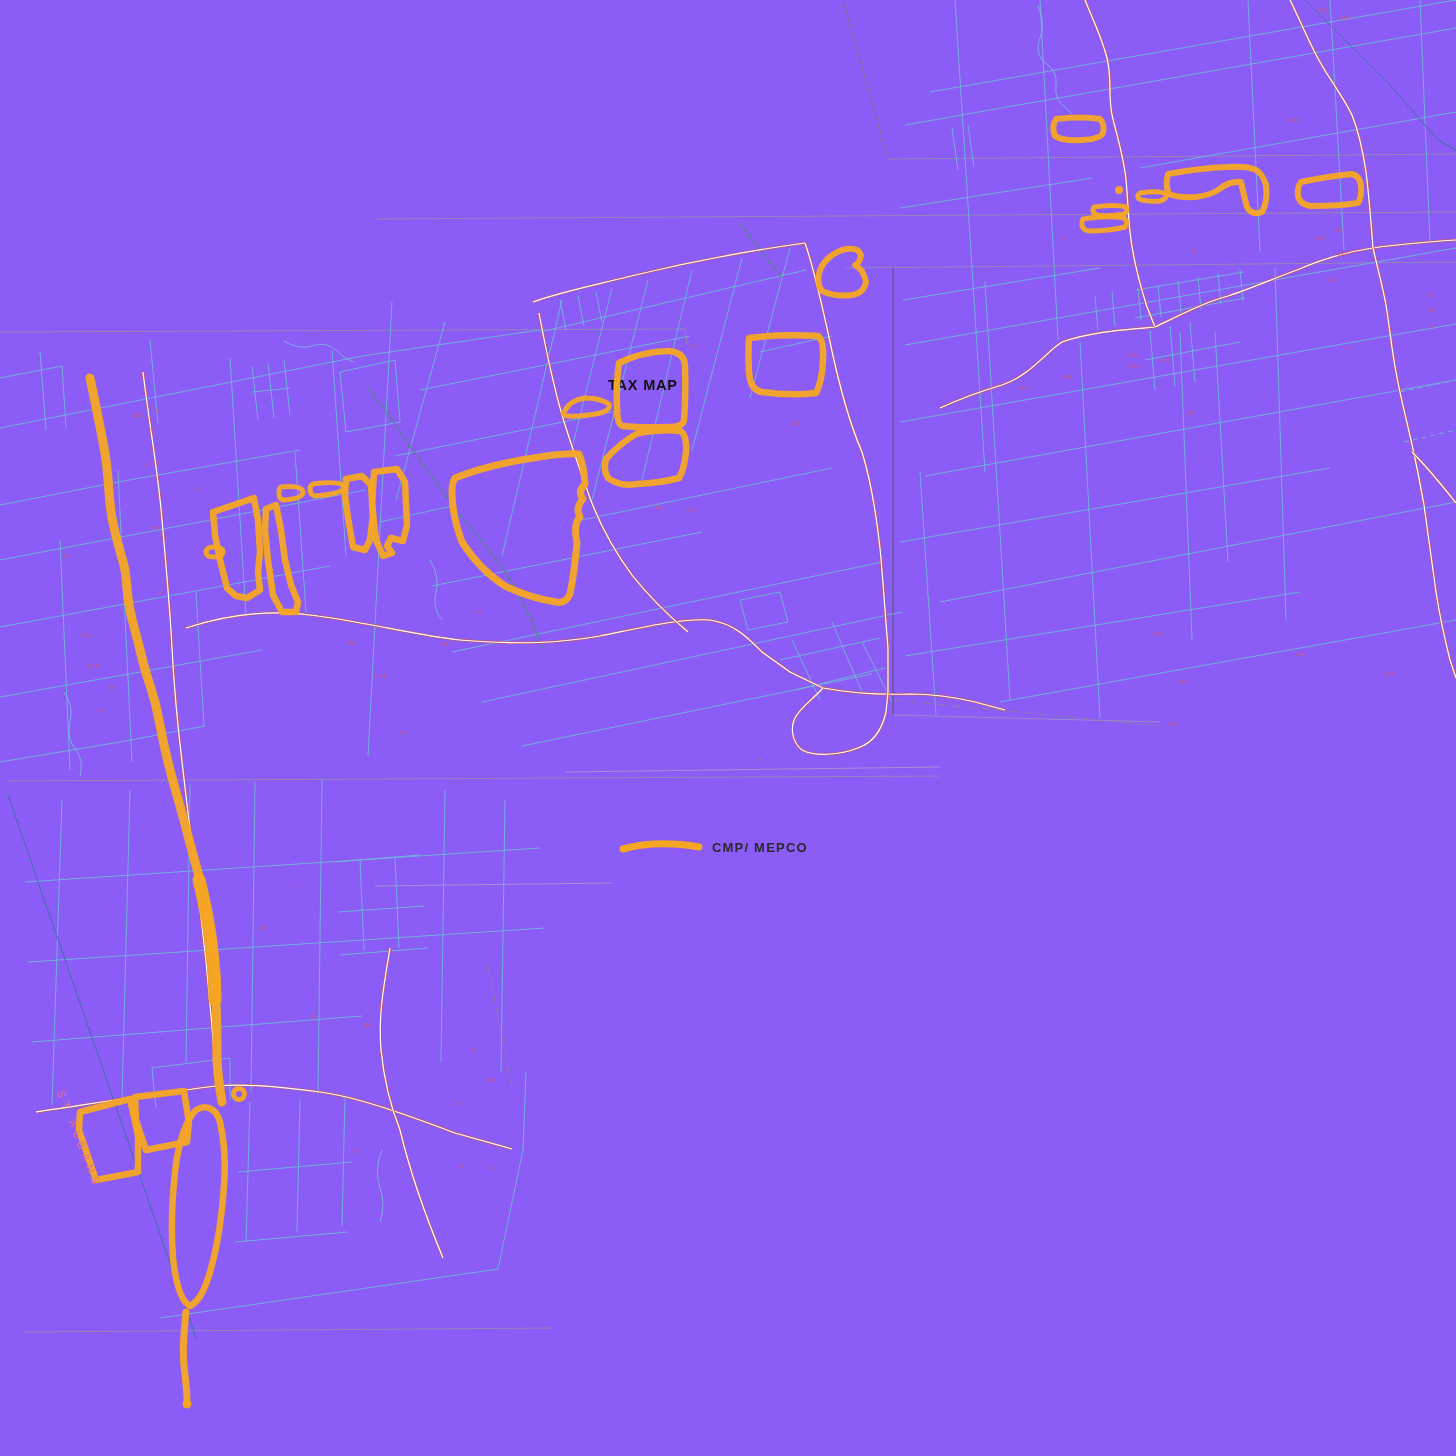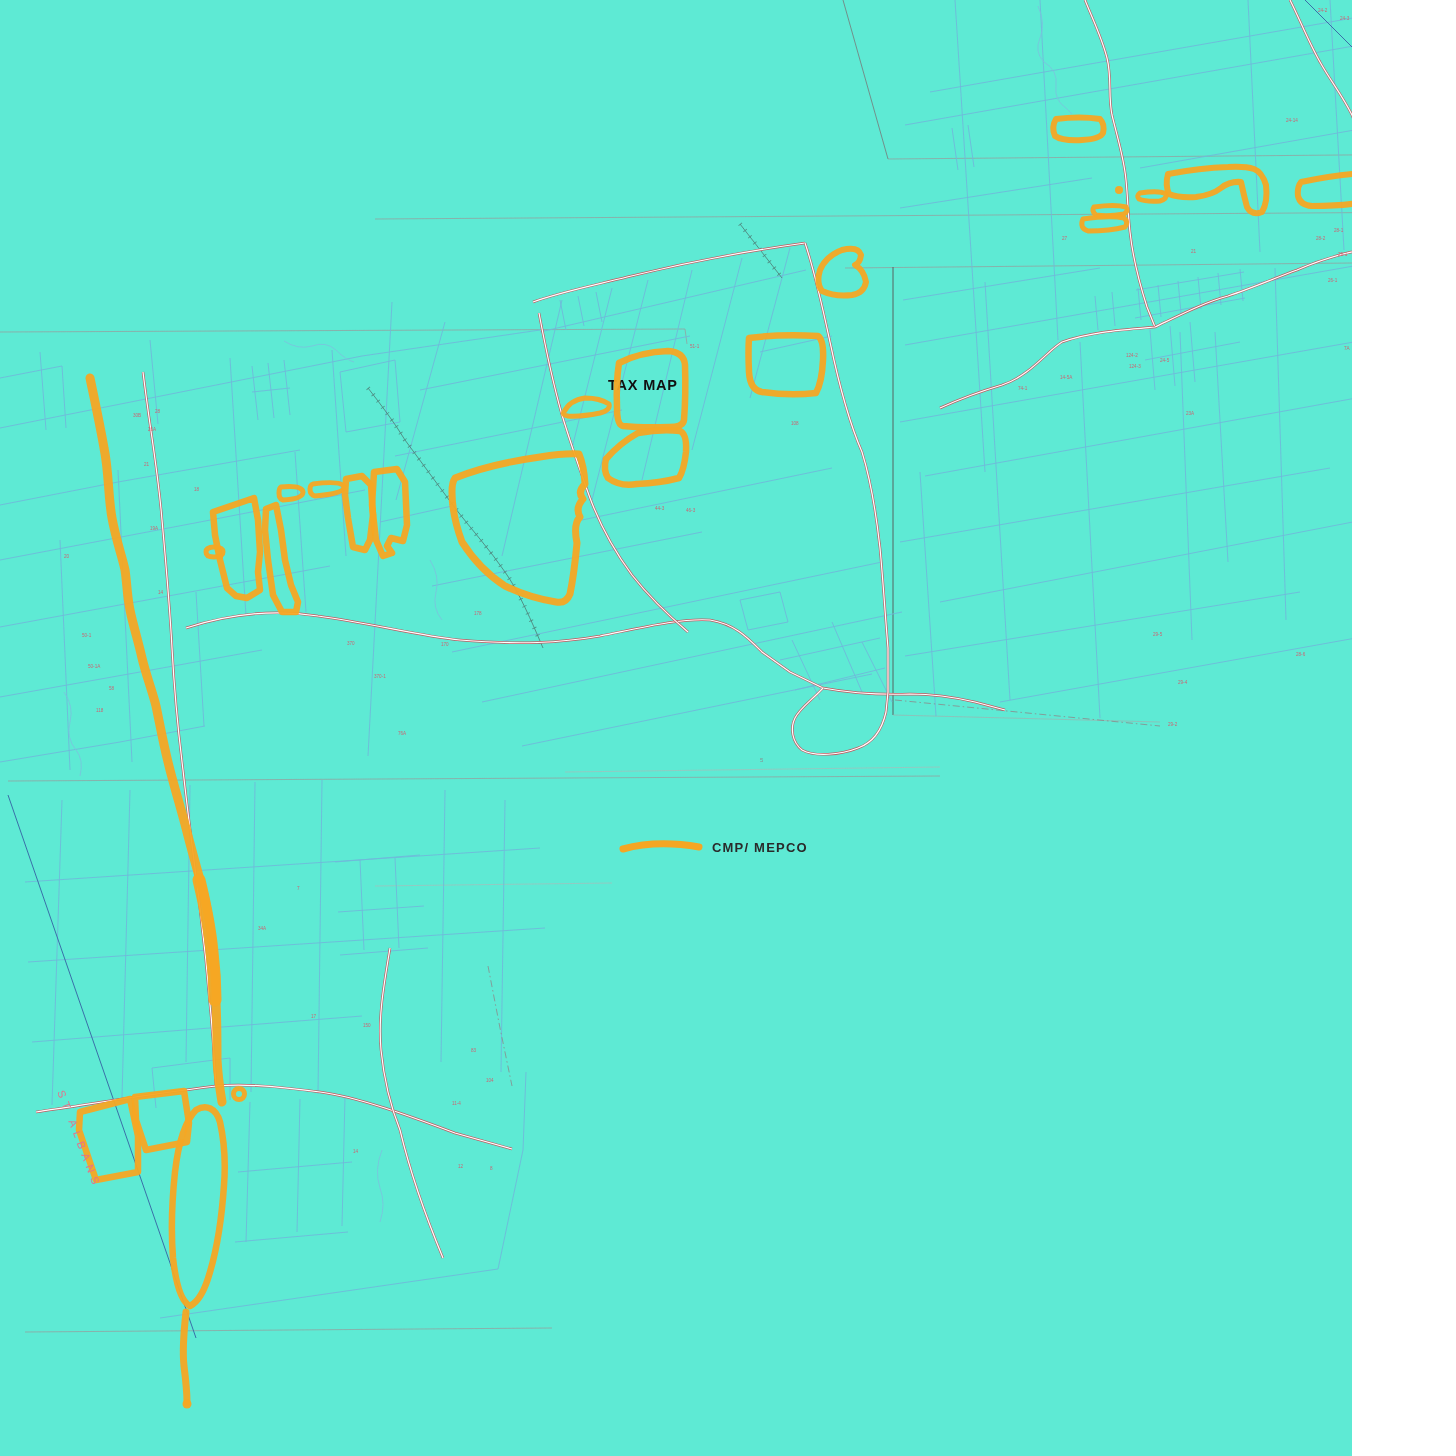--- a/index.html
+++ b/index.html
@@ -1,16 +1,16 @@
 <!DOCTYPE html>
 <html><head>
 <meta charset="utf-8">
 <style>
   html,body{margin:0;padding:0;background:#ffffff;}
-  .stage{position:relative;width:1352px;height:1456px;background:#5eead4;overflow:hidden;}
+  .stage{position:relative;width:1456px;height:1456px;background:#8b5cf6;overflow:hidden;}
   svg{display:block;}
   text{font-family:"Liberation Sans",sans-serif;}
   .map-title{font-weight:bold;font-size:14.5px;letter-spacing:0.8px;fill:#111111;}
   .town-label{font-size:11px;letter-spacing:5px;fill:#e2738c;}
   .legend-text{font-size:13px;letter-spacing:1.2px;font-weight:600;fill:#2a2a2a;}
   .parcel-num{opacity:0.9;}
 </style>
 </head>
 <body>
 

